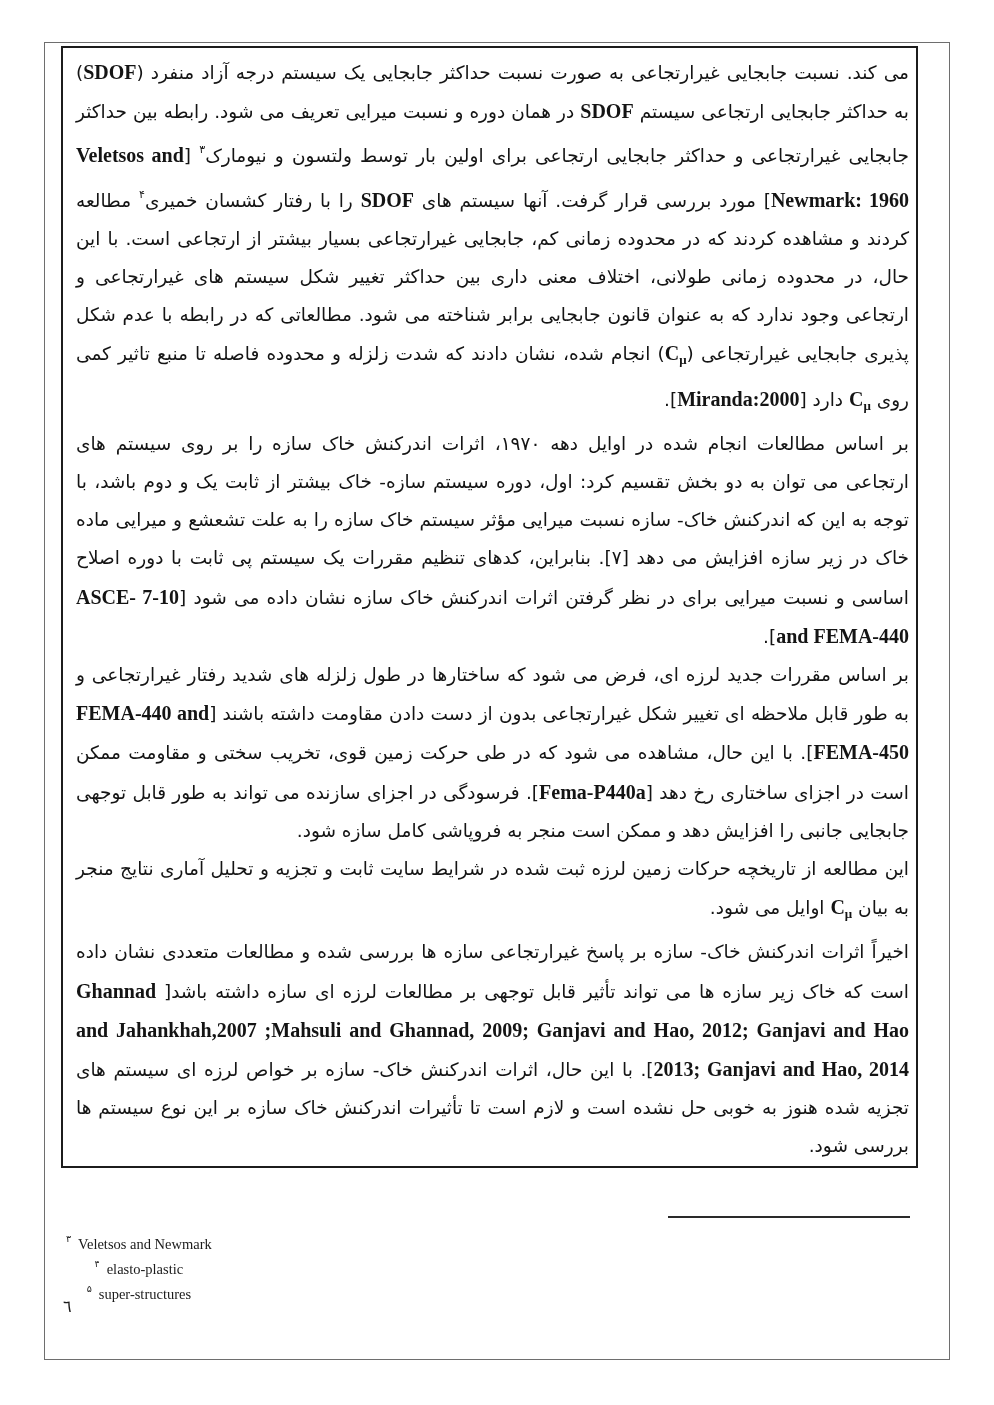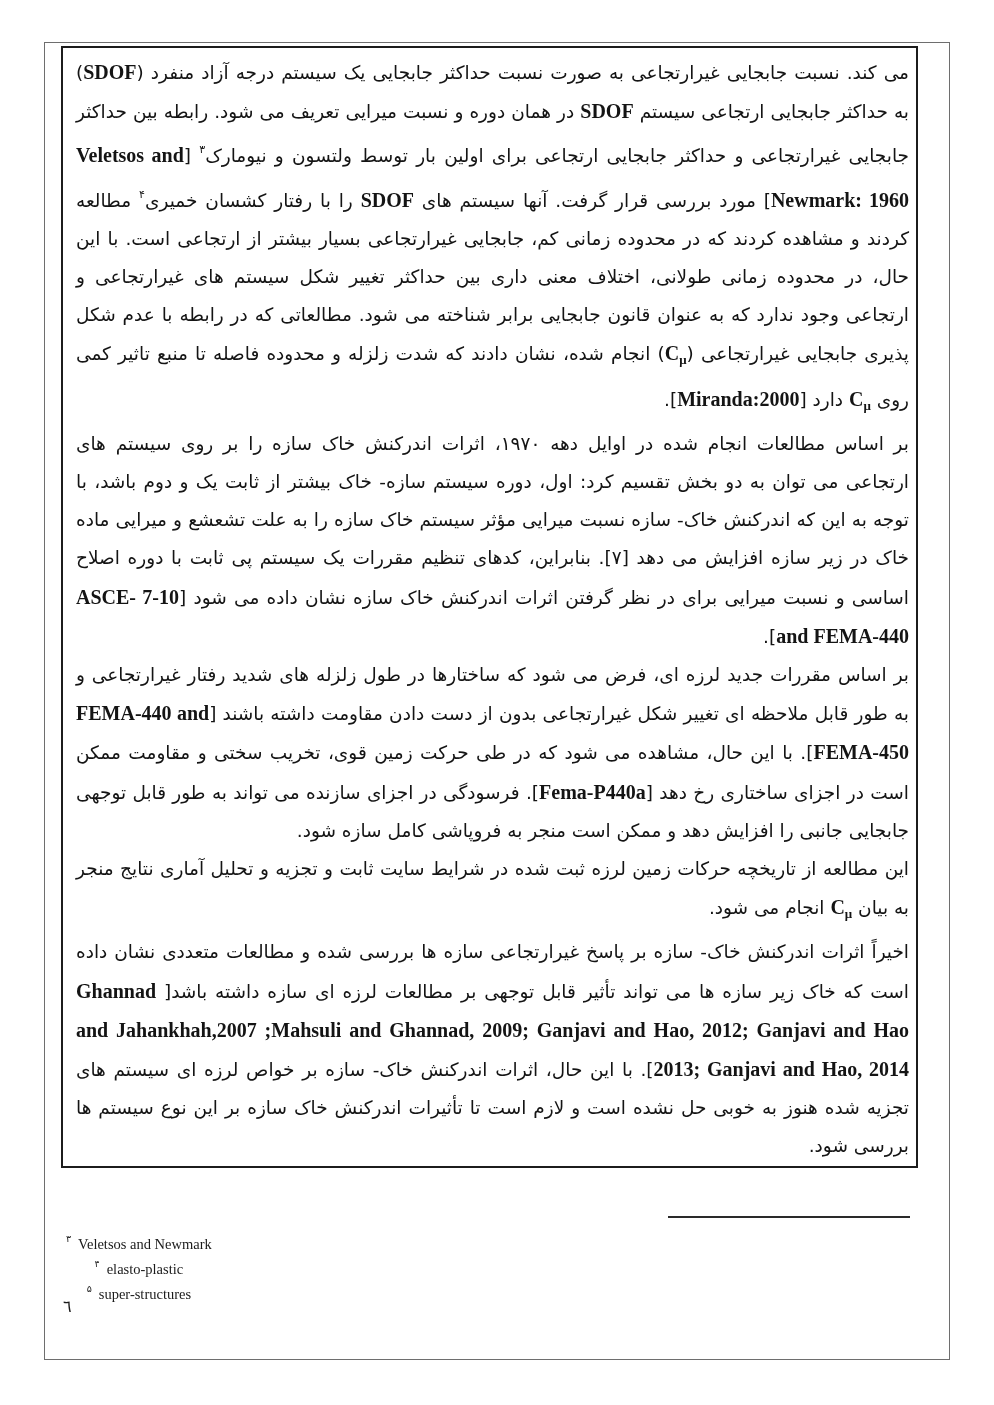--- a/index.html
+++ b/index.html
@@ -92,21 +92,21 @@
 </head>
 <body>
 
 <div class="page">
   <div class="outer-border"></div>
   <div class="text-frame"></div>
   <div class="body-text" dir="rtl">
       <p class="para"><span class="run-fa">می کند. نسبت جابجایی غیرارتجاعی به صورت نسبت حداکثر جابجایی یک سیستم درجه آزاد منفرد (</span><span class="run-en" dir="ltr">SDOF</span><span class="run-fa">) به حداکثر جابجایی ارتجاعی سیستم </span><span class="run-en" dir="ltr">SDOF</span><span class="run-fa"> در همان دوره و نسبت میرایی تعریف می شود. رابطه بین حداکثر جابجایی غیرارتجاعی و حداکثر جابجایی ارتجاعی برای اولین بار توسط ولتسون و نیومارک</span><span class="run-sup">۳</span><span class="run-fa"> [</span><span class="run-en" dir="ltr">Veletsos and Newmark: 1960</span><span class="run-fa">] مورد بررسی قرار گرفت. آنها سیستم های </span><span class="run-en" dir="ltr">SDOF</span><span class="run-fa"> را با رفتار کشسان خمیری</span><span class="run-sup">۴</span><span class="run-fa"> مطالعه کردند و مشاهده کردند که در محدوده زمانی کم، جابجایی غیرارتجاعی بسیار بیشتر از ارتجاعی است. با این حال، در محدوده زمانی طولانی، اختلاف معنی داری بین حداکثر تغییر شکل سیستم های غیرارتجاعی و ارتجاعی وجود ندارد که به عنوان قانون جابجایی برابر شناخته می شود. مطالعاتی که در رابطه با عدم شکل پذیری جابجایی غیرارتجاعی (</span><span class="run-en" dir="ltr">C</span><span class="run-ensub" dir="ltr">μ</span><span class="run-fa">) انجام شده، نشان دادند که شدت زلزله و محدوده فاصله تا منبع تاثیر کمی روی </span><span class="run-en" dir="ltr">C</span><span class="run-ensub" dir="ltr">μ</span><span class="run-fa"> دارد [</span><span class="run-en" dir="ltr">Miranda:2000</span><span class="run-fa">].</span></p>
       <p class="para"><span class="run-fa">بر اساس مطالعات انجام شده در اوایل دهه ۱۹۷۰، اثرات اندرکنش خاک سازه را بر روی سیستم های ارتجاعی می توان به دو بخش تقسیم کرد: اول، دوره سیستم سازه- خاک بیشتر از ثابت یک و دوم باشد، با توجه به این که اندرکنش خاک- سازه نسبت میرایی مؤثر سیستم خاک سازه را به علت تشعشع و میرایی ماده خاک در زیر سازه افزایش می دهد [۷]. بنابراین، کدهای تنظیم مقررات یک سیستم پی ثابت با دوره اصلاح اساسی و نسبت میرایی برای در نظر گرفتن اثرات اندرکنش خاک سازه نشان داده می شود [</span><span class="run-en" dir="ltr">ASCE- 7-10 and FEMA-440</span><span class="run-fa">].</span></p>
       <p class="para"><span class="run-fa">بر اساس مقررات جدید لرزه ای، فرض می شود که ساختارها در طول زلزله های شدید رفتار غیرارتجاعی و به طور قابل ملاحظه ای تغییر شکل غیرارتجاعی بدون از دست دادن مقاومت داشته باشند [</span><span class="run-en" dir="ltr">FEMA-440 and FEMA-450</span><span class="run-fa">]. با این حال، مشاهده می شود که در طی حرکت زمین قوی، تخریب سختی و مقاومت ممکن است در اجزای ساختاری رخ دهد [</span><span class="run-en" dir="ltr">Fema-P440a</span><span class="run-fa">]. فرسودگی در اجزای سازنده می تواند به طور قابل توجهی جابجایی جانبی را افزایش دهد و ممکن است منجر به فروپاشی کامل سازه شود.</span></p>
-      <p class="para"><span class="run-fa">این مطالعه از تاریخچه حرکات زمین لرزه ثبت شده در شرایط سایت ثابت و تجزیه و تحلیل آماری نتایج منجر به بیان </span><span class="run-en" dir="ltr">C</span><span class="run-ensub" dir="ltr">μ</span><span class="run-fa"> انجام می شود.</span></p>
+      <p class="para"><span class="run-fa">این مطالعه از تاریخچه حرکات زمین لرزه ثبت شده در شرایط سایت ثابت و تجزیه و تحلیل آماری نتایج منجر به بیان </span><span class="run-en" dir="ltr">C</span><span class="run-ensub" dir="ltr">μ</span><span class="run-fa"> اوایل می شود.</span></p>
       <p class="para"><span class="run-fa">اخیراً اثرات اندرکنش خاک- سازه بر پاسخ غیرارتجاعی سازه ها بررسی شده و مطالعات متعددی نشان داده است که خاک زیر سازه ها می تواند تأثیر قابل توجهی بر مطالعات لرزه ای سازه داشته باشد[ </span><span class="run-en" dir="ltr">Ghannad and Jahankhah,2007 ;Mahsuli and Ghannad, 2009; Ganjavi and Hao, 2012; Ganjavi and Hao 2013; Ganjavi and Hao, 2014</span><span class="run-fa">]. با این حال، اثرات اندرکنش خاک- سازه بر خواص لرزه ای سیستم های تجزیه شده هنوز به خوبی حل نشده است و لازم است تا تأثیرات اندرکنش خاک سازه بر این نوع سیستم ها بررسی شود.</span></p>
       <p class="para"></p>
     </div>
   <div class="footnote-separator"></div>
   <div class="footnotes">
       <div class="footnote"><span class="fn-marker">۳</span><span class="fn-text">Veletsos and Newmark</span></div>
       <div class="footnote"><span class="fn-marker">۴</span><span class="fn-text">elasto-plastic</span></div>
       <div class="footnote"><span class="fn-marker">۵</span><span class="fn-text">super-structures</span></div>
     </div>
   <div class="page-number">٦</div>

